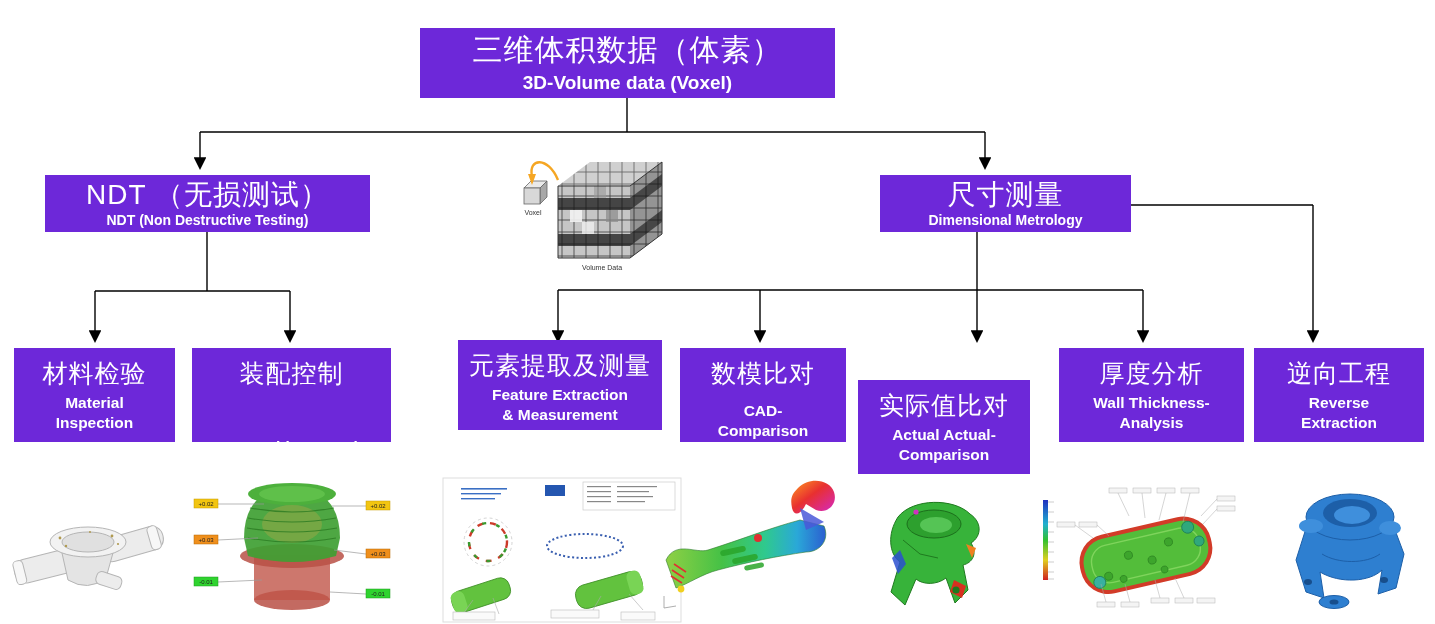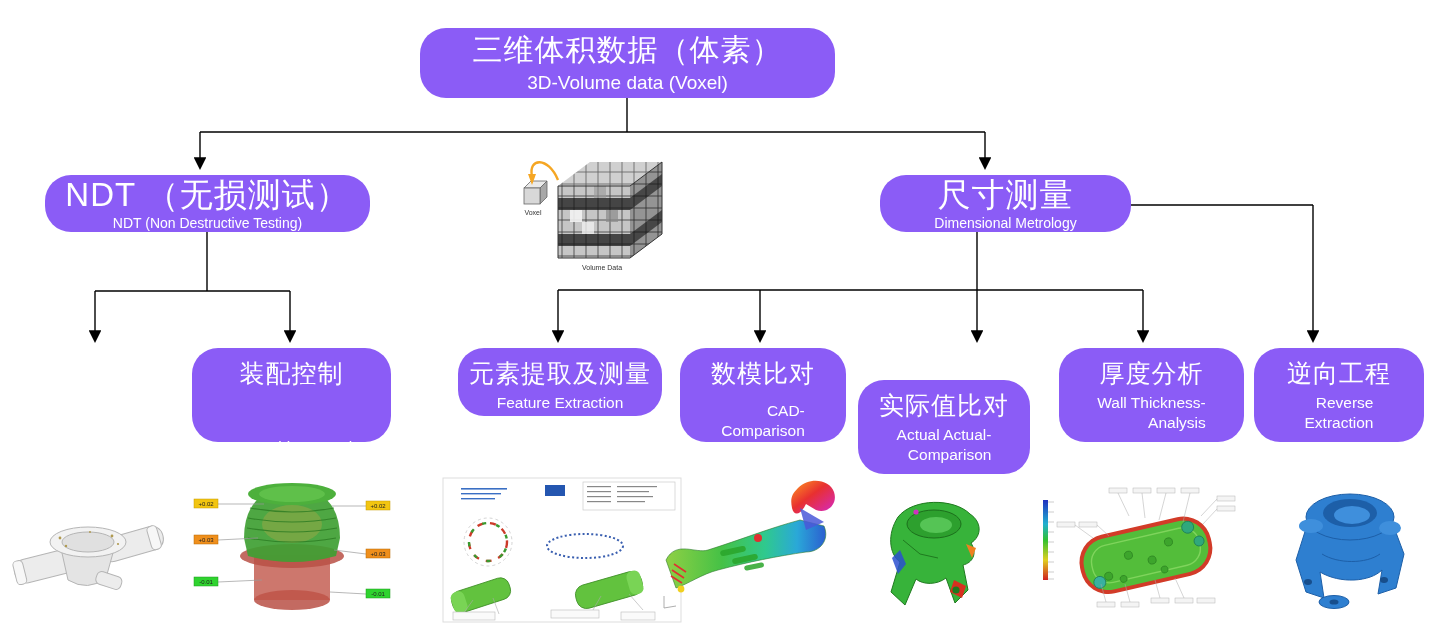--- a/index.html
+++ b/index.html
@@ -3,29 +3,29 @@
 <meta charset="utf-8">
 <style>
   html,body{margin:0;padding:0;background:#fff;}
   .canvas{
     position:relative;width:1435px;height:624px;background:#ffffff;overflow:hidden;
     font-family:"Liberation Sans","DejaVu Sans",sans-serif;
   }
   .connectors{position:absolute;left:0;top:0;z-index:1;}
   .illus{position:absolute;z-index:2;}
   .nodebox{
-    position:absolute;z-index:3;background:#8b5cf6;color:#ffffff;
+    position:absolute;z-index:3;background:#6d28d9;color:#ffffff;
     display:flex;flex-direction:column;align-items:center;justify-content:center;
-    text-align:right;box-sizing:border-box;line-height:1.25;border-radius:26px;
+    text-align:center;box-sizing:border-box;line-height:1.25;
   }
   .zh{letter-spacing:1px;}
-  .en{white-space:pre-line;}
+  .en{white-space:pre-line;font-weight:bold;}
   .root .zh{font-size:30px;}
   .root .en{font-size:19px;margin-top:2px;}
-  .branch .zh{font-size:33px;}
+  .branch .zh{font-size:28px;}
   .branch .en{font-size:14px;}
   .leaf{justify-content:flex-start;padding-top:9px;}
   .leaf .zh{font-size:25px;line-height:1.35;}
   .leaf .en{font-size:15.5px;line-height:1.3;margin-top:2px;}
   svg text{font-family:"Liberation Sans","DejaVu Sans",sans-serif;}
 </style>
 </head>
 <body>
 
 <div class="canvas">
@@ -62,25 +62,30 @@
 
   <div class="nodebox branch" style="left:45px;top:175px;width:325px;height:57px;">
     <div class="zh">NDT （无损测试）</div>
     <div class="en">NDT (Non Destructive Testing)</div>
   </div>
   <div class="nodebox branch" style="left:880px;top:175px;width:251px;height:57px;">
     <div class="zh">尺寸测量</div>
     <div class="en">Dimensional Metrology</div>
   </div>
 
+  <div class="nodebox leaf" style="left:14px;top:348px;width:161px;height:94px;">
+    <div class="zh">材料检验</div>
+    <div class="en">Material
+Inspection</div>
+  </div>
   <div class="nodebox leaf" style="left:192px;top:348px;width:199px;height:94px;gap:44px;">
     <div class="zh">装配控制</div>
     <div class="en">Assembly Control</div>
   </div>
-  <div class="nodebox leaf" style="left:458px;top:348px;width:204px;height:68px;">
+  <div class="nodebox leaf" style="left:458px;top:340px;width:204px;height:90px;">
     <div class="zh">元素提取及测量</div>
     <div class="en">Feature Extraction
 &amp; Measurement</div>
   </div>
   <div class="nodebox leaf" style="left:680px;top:348px;width:166px;height:94px;gap:8px;">
     <div class="zh">数模比对</div>
     <div class="en">CAD-
 Comparison</div>
   </div>
   <div class="nodebox leaf" style="left:858px;top:348px;width:172px;height:94px;margin-top:32px;">

